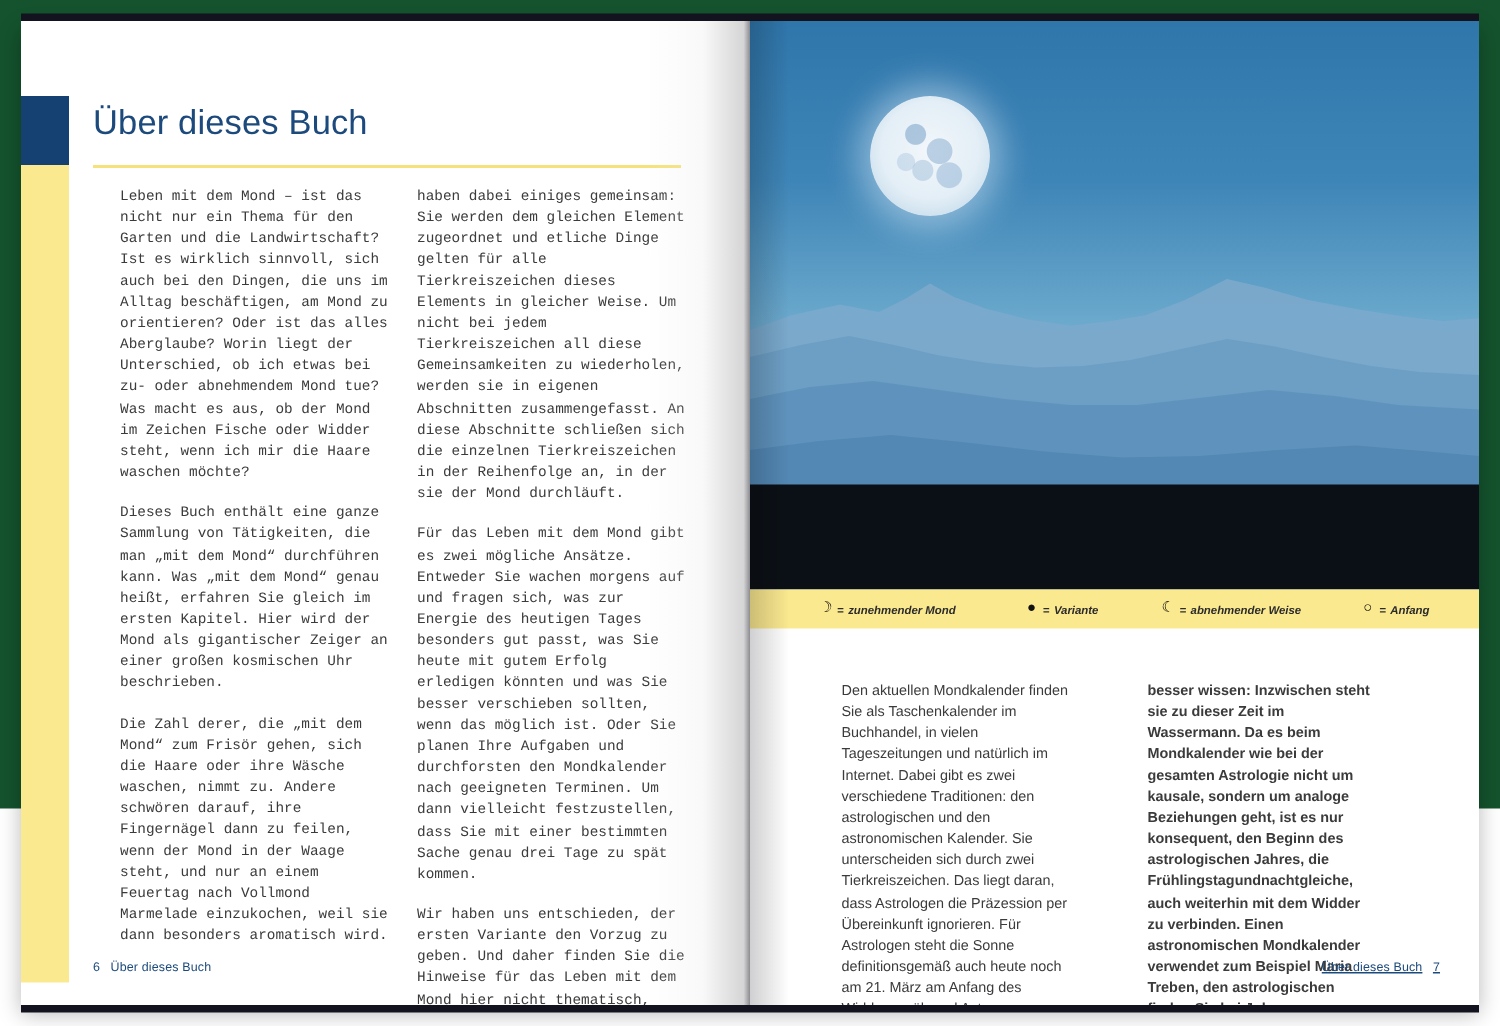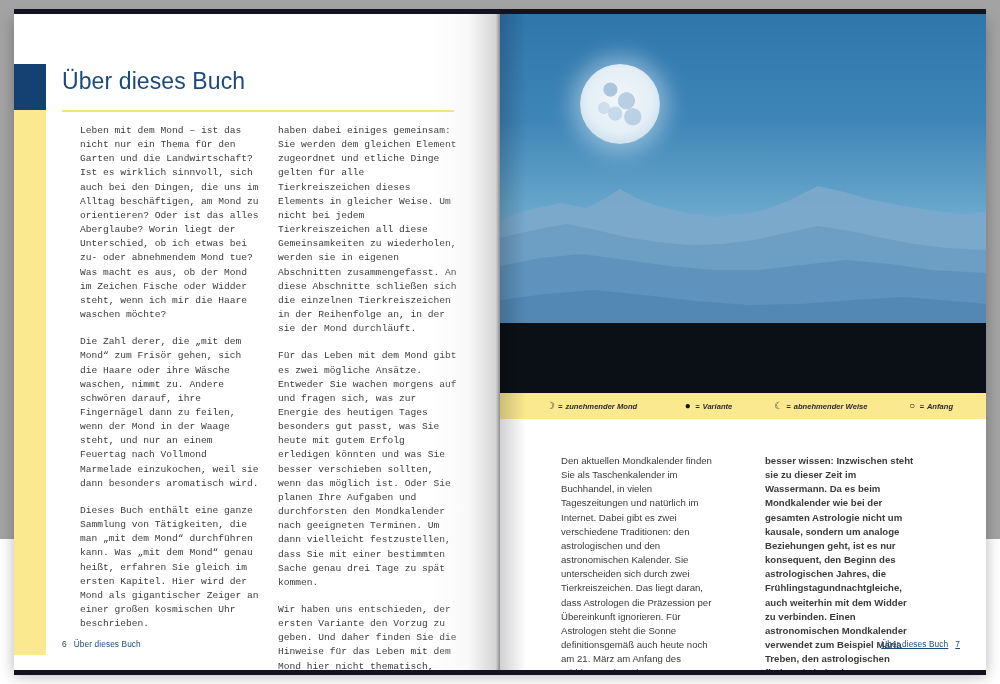--- a/index.html
+++ b/index.html
@@ -12,21 +12,21 @@
     height: 684px;
     overflow: hidden;
     font-family: "Liberation Sans", sans-serif;
   }
 
   
   #spread {
     position: relative;
     width: 1000px;
     height: 539px;
-    background: #a3a3a3;
+    background: #14532d;
   }
 
   
   .edge-rule {
     position: absolute;
     left: 14px;
     width: 972px;
     height: 5px;
     background: #131320;
   }
@@ -254,22 +254,22 @@
   <div id="left-page">
 
     <div class="navy-block"></div>
     <div class="yellow-bar"></div>
 
     <div class="chapter-title">Über dieses Buch</div>
     <div class="title-rule"></div>
 
     <div class="col left">
       <p>Leben mit dem Mond – ist das nicht nur ein Thema für den Garten und die Landwirtschaft? Ist es wirklich sinnvoll, sich auch bei den Dingen, die uns im Alltag beschäftigen, am Mond zu orientieren? Oder ist das alles Aberglaube? Worin liegt der Unterschied, ob ich etwas bei zu- oder abnehmendem Mond tue? Was macht es aus, ob der Mond im Zeichen Fische oder Widder steht, wenn ich mir die Haare waschen möchte?</p>
+      <p>Dieses Buch enthält eine ganze Sammlung von Tätigkeiten, die man „mit dem Mond“ durchführen kann. Was „mit dem Mond“ genau heißt, erfahren Sie gleich im ersten Kapitel. Hier wird der Mond als gigantischer Zeiger an einer großen kosmischen Uhr beschrieben.</p>
       <p>Die Zahl derer, die „mit dem Mond“ zum Frisör gehen, sich die Haare oder ihre Wäsche waschen, nimmt zu. Andere schwören darauf, ihre Fingernägel dann zu feilen, wenn der Mond in der Waage steht, und nur an einem Feuertag nach Vollmond Marmelade einzukochen, weil sie dann besonders aromatisch wird.</p>
-      <p>Dieses Buch enthält eine ganze Sammlung von Tätigkeiten, die man „mit dem Mond“ durchführen kann. Was „mit dem Mond“ genau heißt, erfahren Sie gleich im ersten Kapitel. Hier wird der Mond als gigantischer Zeiger an einer großen kosmischen Uhr beschrieben.</p>
     </div>
 
     <div class="col right">
       <p>haben dabei einiges gemeinsam: Sie werden dem gleichen Element zugeordnet und etliche Dinge gelten für alle Tierkreiszeichen dieses Elements in gleicher Weise. Um nicht bei jedem Tierkreiszeichen all diese Gemeinsamkeiten zu wiederholen, werden sie in eigenen Abschnitten zusammengefasst. An diese Abschnitte schließen sich die einzelnen Tierkreiszeichen in der Reihenfolge an, in der sie der Mond durchläuft.</p>
       <p>Für das Leben mit dem Mond gibt es zwei mögliche Ansätze. Entweder Sie wachen morgens auf und fragen sich, was zur Energie des heutigen Tages besonders gut passt, was Sie heute mit gutem Erfolg erledigen könnten und was Sie besser verschieben sollten, wenn das möglich ist. Oder Sie planen Ihre Aufgaben und durchforsten den Mondkalender nach geeigneten Terminen. Um dann vielleicht festzustellen, dass Sie mit einer bestimmten Sache genau drei Tage zu spät kommen.</p>
       <p>Wir haben uns entschieden, der ersten Variante den Vorzug zu geben. Und daher finden Sie die Hinweise für das Leben mit dem Mond hier nicht thematisch, sondern zunächst nach Tierkreiszeichen geordnet. Innerhalb der einzelnen Tierkreiszeichen sind sie dann nach Themengruppen geordnet.</p>
     </div>
 
     <div class="footer-left">
       <span class="pg">6</span><span>Über dieses Buch</span>

